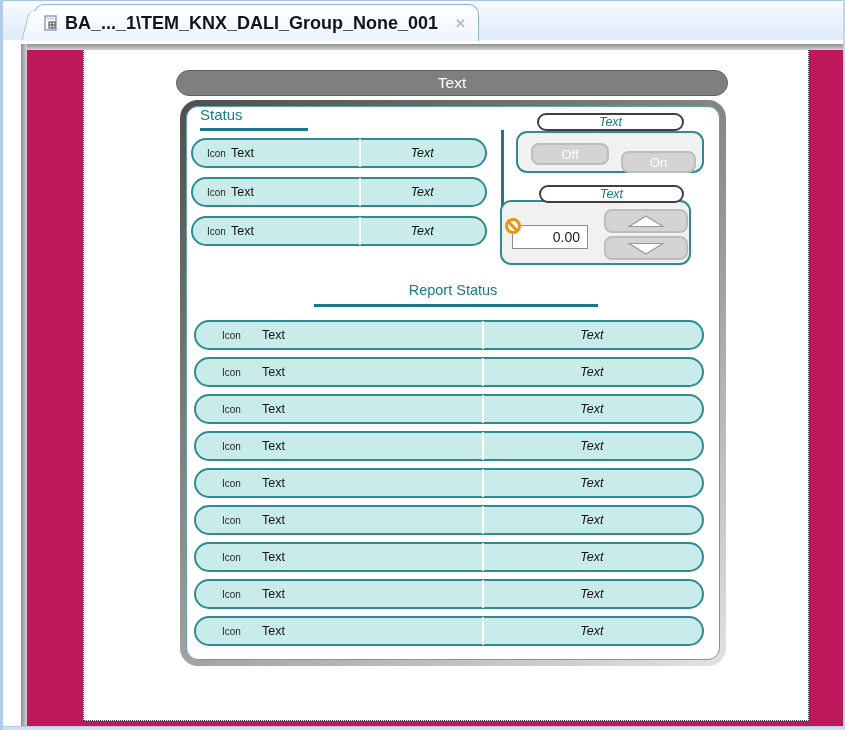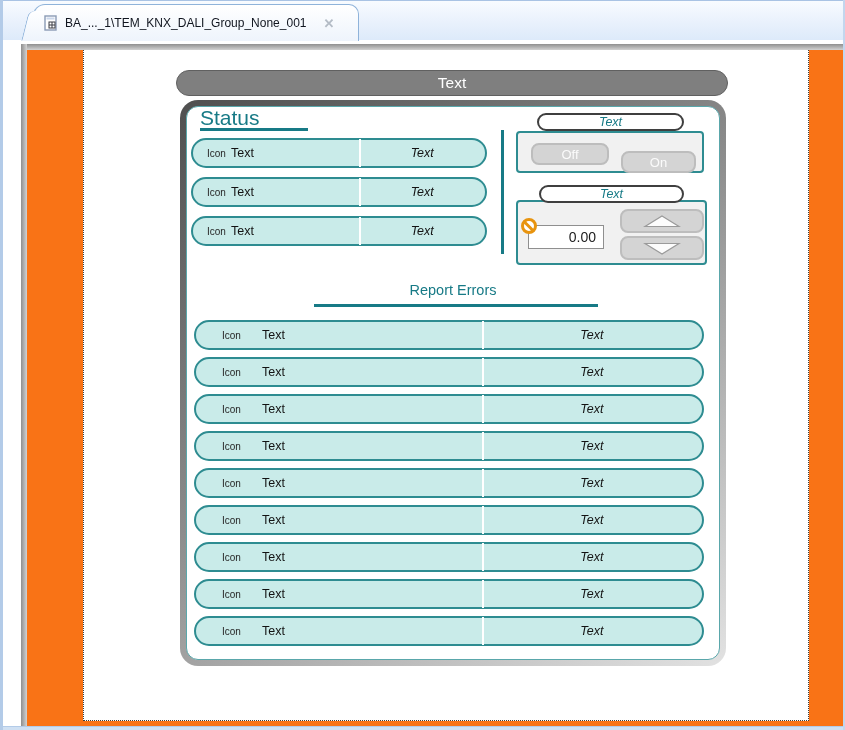--- a/index.html
+++ b/index.html
@@ -15,47 +15,47 @@
               border-top:1px solid #a9c3e4; }
   .tab { position:absolute; left:30px; top:3px; height:37px; min-width:326px;
          background:linear-gradient(#ffffff, #eef4fc);
          border:1px solid #8fb3da; border-bottom:none;
          border-radius:12px 10px 0 0;
          display:flex; align-items:center; padding:0 12px 0 10px; gap:7px; z-index:2; }
   .tab::before { content:''; position:absolute; left:-9px; bottom:0; width:22px; height:82%;
                  background:linear-gradient(#ffffff,#eef4fc);
                  border-left:1px solid #8fb3da; transform:skewX(-14deg);
                  border-top-left-radius:6px; z-index:-1; }
-  .tab-title { font-size:12px; font-weight:normal; color:#10151f; white-space:nowrap; }
+  .tab-title { font-size:18px; font-weight:bold; color:#10151f; white-space:nowrap; }
   .tab-close { color:#b4bcc6; font-size:13px; font-weight:bold; margin-left:10px; cursor:default; }
   .tab-icon { display:inline-flex; }
 
   
   .frame-top  { position:absolute; left:18px; right:0; top:44px; height:6px;
                 background:linear-gradient(#8f8f8f,#d2d2d2); }
   .frame-left { position:absolute; left:18px; width:6px; top:44px; bottom:4px;
                 background:linear-gradient(to right,#8f8f8f,#d2d2d2); }
   .pasteboard { position:absolute; left:24px; top:50px; right:0; bottom:4px;
-                background:#f97316; overflow:hidden; }
+                background:#be185d; overflow:hidden; }
   .page { position:absolute; left:56px; top:0; width:726px; height:671px; background:#fff;
           border-left:1px dotted #3c3c3c; border-right:1px dotted #3c3c3c; border-bottom:1px dotted #3c3c3c; }
   .bottom-strip { position:absolute; left:0; right:0; bottom:0; height:4px;
                   background:#cfe0f3; border-top:1px solid #b3cbe8; }
 
   
   .header-pill { position:absolute; left:92px; top:20px; width:552px; height:26px;
                  background:#7f7f7f; border:1px solid #606060; border-radius:14px;
                  color:#fff; font-size:15.5px; text-align:center; line-height:24px; }
   .panel { position:absolute; left:96px; top:50px; width:546px; height:566px;
            border-radius:18px;
            background:linear-gradient(145deg,#4f4f4f 0%,#8b8b8b 45%,#e2e2e2 100%); }
   .panel-inner { position:absolute; inset:6px; background:#fff; border-radius:12px;
                  border:1px solid #5aa7ab; }
 
-  .section-heading { position:absolute; color:#177a86; font-size:21px; }
+  .section-heading { position:absolute; color:#177a86; font-size:15px; }
   .underline { position:absolute; height:3px; background:#177a86; }
   .v-sep { position:absolute; left:321px; top:30px; width:3px; height:124px; background:#177a86; }
 
   
   .rows { position:absolute; }
   .pill-row { position:relative; height:30px; background:#c9ebe9;
               border:2px solid #2e8c91; border-radius:16px; margin-bottom:9px; }
   .rows-errors .pill-row { margin-bottom:7px; }
   .row-icon-label { position:absolute; top:50%; transform:translateY(-50%);
                     font-size:10px; color:#272727; }
@@ -71,21 +71,21 @@
   .rows-errors .row-icon-label { left:26px; }
   .rows-errors .row-label { left:66px; }
   .rows-errors .row-divider { left:56.5%; }
   .rows-errors .row-value { left:56.5%; }
 
   
   .caption-pill { position:absolute; height:18px; background:#fff; border:2px solid #3f3f3f;
                   border-radius:10px; z-index:3; text-align:center;
                   font-size:12.5px; font-style:italic; color:#177a86; line-height:14px; }
   .group-box { position:absolute; background:#f1f1f1; border:2px solid #2e8c91;
-               border-radius:4px;text-decoration:underline; }
+               border-radius:11px;text-decoration:underline; }
   .gray-btn { position:absolute; background:#d4d4d4; border:2px solid #bdbdbd; border-radius:8px;
               color:#fbfbfb; font-size:13px; text-align:center; display:flex;
               align-items:center; justify-content:center; cursor:default; }
   .spin-input { position:absolute; left:10px; top:23px; width:76px; height:24px;
                 border:1px solid #8f8f8f; background:#fff; font-family:"Liberation Sans",sans-serif;
                 font-size:14px; color:#1c1c1c; text-align:right; padding-right:7px; }
   .noentry { position:absolute; left:3px; top:16px; width:16px; height:16px; border-radius:50%;
              border:3px solid #e8940f; background:#fff; z-index:4; }
   .noentry::after { content:''; position:absolute; left:-2px; top:3.5px; width:14px; height:3px;
                     background:#e8940f; transform:rotate(45deg); }
@@ -154,36 +154,36 @@
 
         <div class="v-sep"></div>
 
         <div class="caption-pill" style="left:357px; top:13px; width:147px;">Text</div>
         <div class="group-box" style="left:336px; top:31px; width:188px; height:42px;">
           <div class="gray-btn" style="left:13px; top:10px; width:78px; height:22px;">Off</div>
           <div class="gray-btn" style="left:103px; top:10px; width:75px; height:22px;margin-top:8px;">On</div>
         </div>
 
         <div class="caption-pill" style="left:359px; top:85px; width:145px;">Text</div>
-        <div class="group-box" style="left:336px; top:100px; width:191px; height:65px;padding-left:8px;">
+        <div class="group-box" style="left:320px; top:100px; width:191px; height:65px;padding-left:8px;">
           <span class="noentry"></span>
           <input class="spin-input" readonly="" value="0.00" style="">
           <div class="gray-btn" style="left:102px; top:7px; width:84px; height:24px;">
             <svg width="38" height="13" viewBox="0 0 38 13">
               <polygon points="19,1 36,11.5 2,11.5" fill="#fcfcfc" stroke="#9a9a9a" stroke-width="1.2"></polygon>
             </svg>
           </div>
           <div class="gray-btn" style="left:102px; top:34px; width:84px; height:24px;">
             <svg width="38" height="13" viewBox="0 0 38 13">
               <polygon points="19,12 2,1.5 36,1.5" fill="#fcfcfc" stroke="#9a9a9a" stroke-width="1.2"></polygon>
             </svg>
           </div>
         </div>
 
-        <div class="section-heading" style="left:0; right:0; top:182px; text-align:center; font-size:14.5px;">Report Errors</div>
+        <div class="section-heading" style="left:0; right:0; top:182px; text-align:center; font-size:14.5px;">Report Status</div>
         <div class="underline" style="left:134px; top:204px; width:284px;"></div>
 
         <div class="rows rows-errors" style="left:14px; top:220px; width:510px;">
 
             <div class="pill-row">
               <span class="row-icon-label">Icon</span>
               <span class="row-label">Text</span>
               <span class="row-divider"></span>
               <span class="row-value">Text</span>
             </div>

